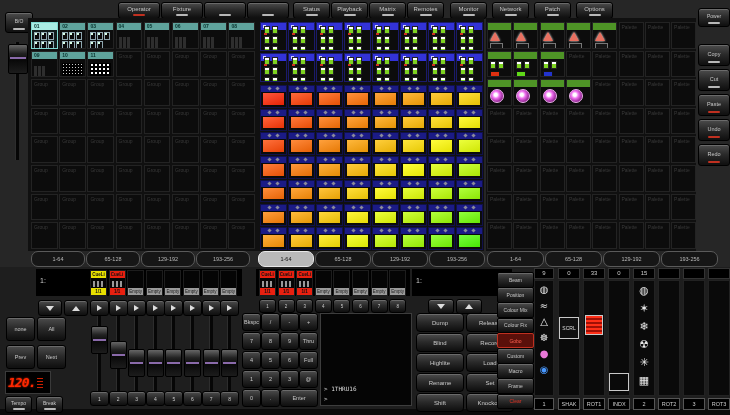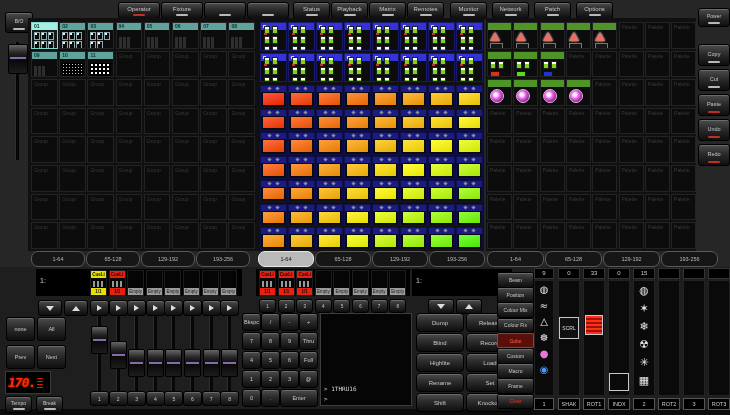--- a/index.html
+++ b/index.html
@@ -1206,21 +1206,21 @@
       <div class="tri-d"></div>
     </div>
     <div class="btn3d" style="left: 456px; top: 299px; width: 24px; height: 13px;">
       <div class="tri-u"></div>
     </div>
     <div class="btn3d" style="left: 6px; top: 317px; width: 27px; height: 22px; font-size: 5.5px;">none</div>
     <div class="btn3d" style="left: 37px; top: 317px; width: 27px; height: 22px; font-size: 5.5px;">All</div>
     <div class="btn3d" style="left: 6px; top: 345px; width: 27px; height: 22px; font-size: 5.5px;">Prev</div>
     <div class="btn3d" style="left: 37px; top: 345px; width: 27px; height: 22px; font-size: 5.5px;">Next</div>
     <div class="abs" id="bpm">
-      <div class="v">170.</div>
+      <div class="v">120.</div>
       <div class="m"></div>
     </div>
     <div class="btn3d" style="left: 5px; top: 396px; width: 25px; height: 15px; font-size: 5px;">
       <div style="margin-bottom: 3px;">Tempo</div>
       <div class="sub"></div>
     </div>
     <div class="btn3d" style="left: 36px; top: 396px; width: 25px; height: 15px; font-size: 5px;">
       <div style="margin-bottom: 3px;">Break</div>
       <div class="sub"></div>
     </div>

